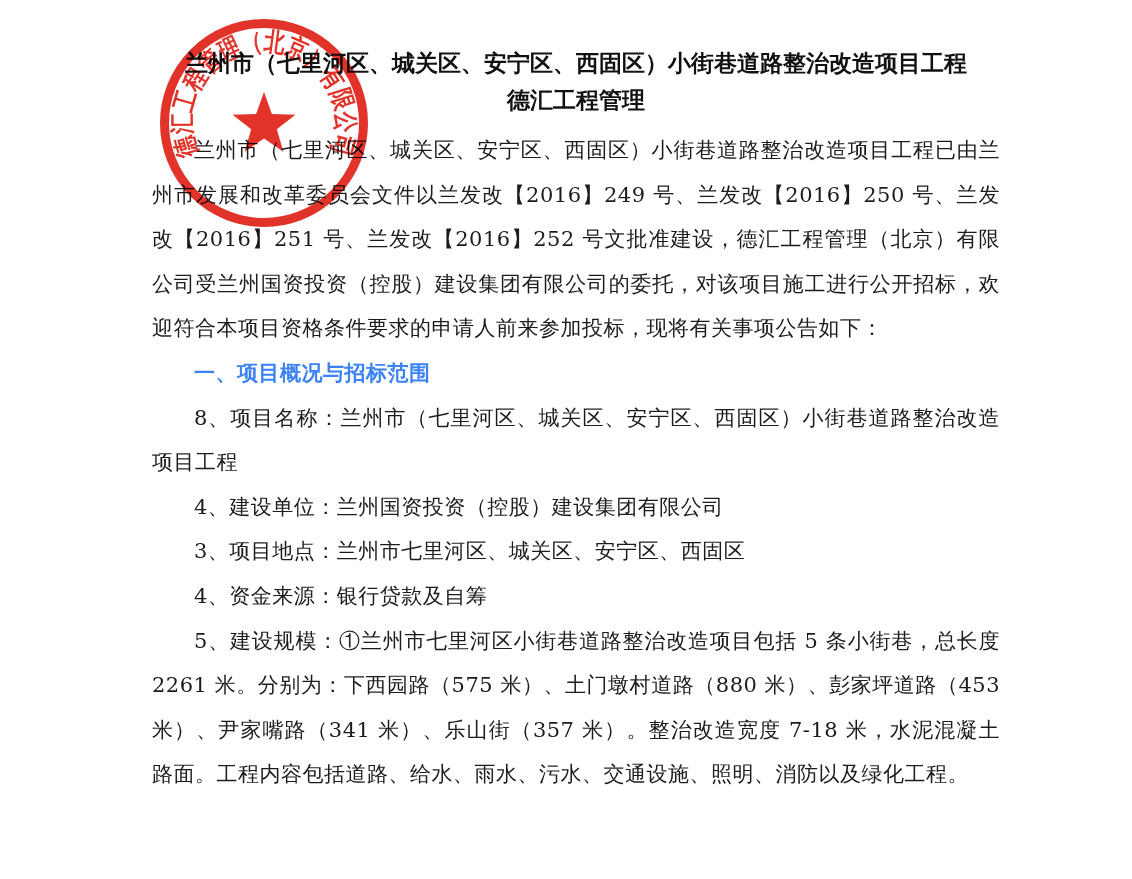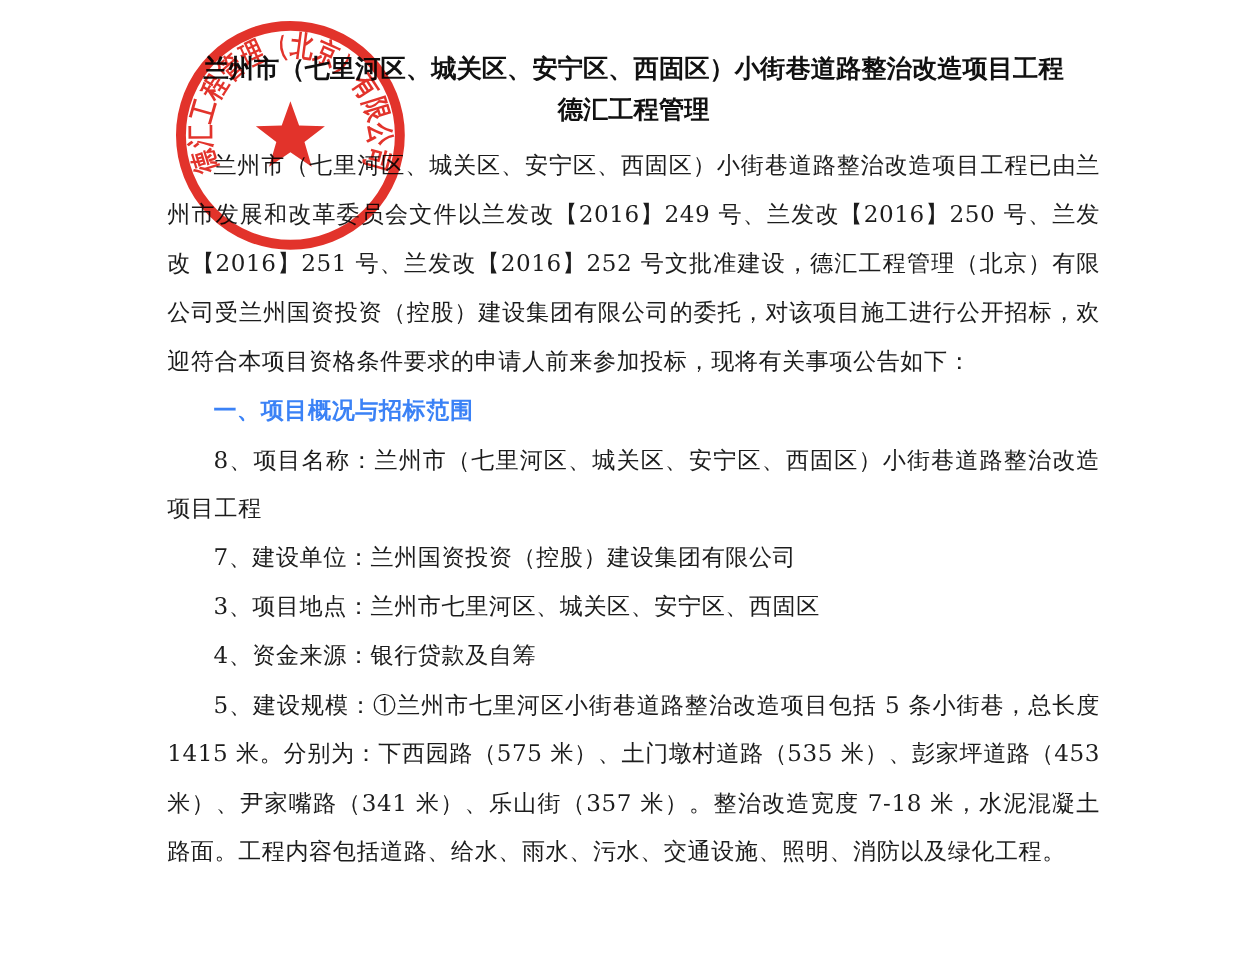--- a/index.html
+++ b/index.html
@@ -70,27 +70,27 @@
       <span class="title-line">兰州市（七里河区、城关区、安宁区、西固区）小街巷道路整治改造项目工程</span>
       <span class="title-line">德汇工程管理</span>
     </h1>
 
     <p class="para">兰州市（七里河区、城关区、安宁区、西固区）小街巷道路整治改造项目工程已由兰州市发展和改革委员会文件以兰发改【2016】249 号、兰发改【2016】250 号、兰发改【2016】251 号、兰发改【2016】252 号文批准建设，德汇工程管理（北京）有限公司受兰州国资投资（控股）建设集团有限公司的委托，对该项目施工进行公开招标，欢迎符合本项目资格条件要求的申请人前来参加投标，现将有关事项公告如下：</p>
 
     <p class="para heading">一、项目概况与招标范围</p>
 
     <p class="para">8、项目名称：兰州市（七里河区、城关区、安宁区、西固区）小街巷道路整治改造项目工程</p>
 
-    <p class="para">7、建设单位：兰州国资投资（控股）建设集团有限公司</p>
+    <p class="para">4、建设单位：兰州国资投资（控股）建设集团有限公司</p>
 
     <p class="para">3、项目地点：兰州市七里河区、城关区、安宁区、西固区</p>
 
     <p class="para">4、资金来源：银行贷款及自筹</p>
 
-    <p class="para">5、建设规模：①兰州市七里河区小街巷道路整治改造项目包括 5 条小街巷，总长度 1415 米。分别为：下西园路（575 米）、土门墩村道路（535 米）、彭家坪道路（453 米）、尹家嘴路（341 米）、乐山街（357 米）。整治改造宽度 7-18 米，水泥混凝土路面。工程内容包括道路、给水、雨水、污水、交通设施、照明、消防以及绿化工程。</p>
+    <p class="para">5、建设规模：①兰州市七里河区小街巷道路整治改造项目包括 5 条小街巷，总长度 2261 米。分别为：下西园路（575 米）、土门墩村道路（880 米）、彭家坪道路（453 米）、尹家嘴路（341 米）、乐山街（357 米）。整治改造宽度 7-18 米，水泥混凝土路面。工程内容包括道路、给水、雨水、污水、交通设施、照明、消防以及绿化工程。</p>
   </div>
 
   <svg class="seal" viewBox="0 0 216 222" aria-hidden="true">
     <circle cx="108" cy="111" r="99.5" fill="none" stroke="#e0231a" stroke-width="9"></circle>
     <polygon fill="#e0231a" points="108,80 115.9,102.1 139.4,102.8 120.8,117.2 127.4,139.7 108,126.5 88.6,139.7 95.2,117.2 76.6,102.8 100.1,102.1"></polygon>
     <path id="sealArc" d="M 41.8 141.9 A 73 73 0 1 1 174.2 141.9" fill="none" stroke="none"></path>
     <text font-size="26" fill="#e0231a">
       <textPath href="#sealArc" xlink:href="#sealArc" startOffset="0" textLength="291" lengthAdjust="spacingAndGlyphs">德汇工程管理（北京）有限公司</textPath>
     </text>
   </svg>

